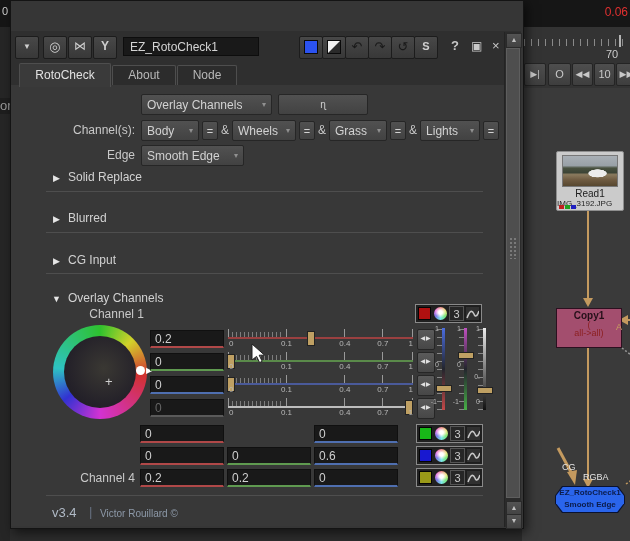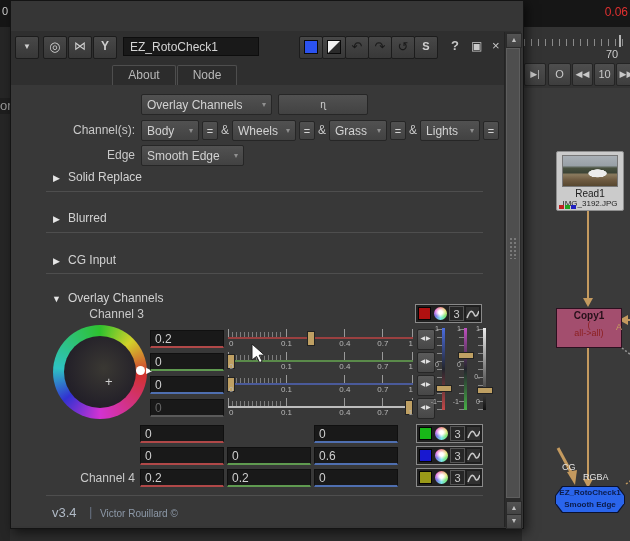--- a/index.html
+++ b/index.html
@@ -18,21 +18,21 @@
   .rulerlabel{left:84px;top:21px;font-size:11px;color:#ccc;}
   .tbtn{position:absolute;top:36px;height:21px;background:linear-gradient(#4e4e4e,#3e3e3e);border:1px solid #242424;
         border-radius:2px;color:#c8c8c8;text-align:center;line-height:20px;font-size:9px;}
   .ngraph{left:522px;top:88px;width:108px;height:453px;background:#3a3a3a;}
   .readnode{left:34px;top:63px;width:66px;height:58px;background:#cbcbcb;border:1px solid #8e8e8e;border-radius:2px;}
   .thumb{left:5px;top:3px;width:54px;height:30px;border:1px solid #777;
     background:
       radial-gradient(ellipse 16px 7px at 64% 58%, #ececec 55%, rgba(0,0,0,0) 60%),
       linear-gradient(180deg,#a9afb5 0%,#99a1a7 32%,#49513f 40%,#3c4436 55%,#8a7a5e 62%,#6e5a40 80%,#57472f 100%);}
   .readname{left:0;top:36px;width:100%;text-align:center;font-size:10px;color:#1c1c1c;}
-  .readfile{left:0;top:47px;width:100%;text-align:center;font-size:8px;color:#232323;letter-spacing:0;}
+  .readfile{left:0;top:47px;width:100%;font-size:8px;color:#232323;letter-spacing:0;}
   .chip{position:absolute;bottom:1px;width:5px;height:4px;}
   .copynode{left:34px;top:220px;width:64px;height:38px;background:#a34e6e;border:1px solid #2c1020;}
   .copyname{width:100%;text-align:center;font-size:10px;color:#26101a;font-weight:bold;margin-top:1px;}
   .copyl2{width:100%;text-align:center;font-size:9px;color:#8c1f1f;line-height:8px;}
   .rotonode{left:33px;top:398px;width:70px;height:27px;
     background:#0a1230;clip-path:polygon(10% 0,90% 0,100% 35%,100% 65%,90% 100%,10% 100%,0 65%,0 35%);}
   .rotoinner{position:absolute;left:1px;top:1px;right:1px;bottom:1px;background:#2a65ec;
     clip-path:polygon(10% 0,90% 0,100% 35%,100% 65%,90% 100%,10% 100%,0 65%,0 35%);}
   .rotol{width:100%;text-align:center;font-size:8px;font-weight:bold;color:#0b1c4a;line-height:12px;}
   .nglabel{position:absolute;font-size:9px;color:#e2e2e2;}
@@ -214,20 +214,21 @@
       <div class="ibtn dk" style="left:357px;">↷</div>
       <div class="ibtn dk" style="left:380px;">↺</div>
       <div class="ibtn" style="left:403px;font-weight:bold;">S</div>
       <div class="abs" style="left:440px;top:7px;font-size:13px;color:#c8c8c8;font-weight:bold;">?</div>
       <div class="abs" style="left:460px;top:8px;font-size:12px;color:#c8c8c8;">▣</div>
       <div class="abs" style="left:481px;top:7px;font-size:13px;color:#c8c8c8;">×</div>
     </div>
 
     <div class="abs ptabs">
       <div class="abs tabline"></div>
+      <div class="tab tabactive" style="left:8px;width:90px;">RotoCheck</div>
       <div class="tab" style="left:101px;width:62px;">About</div>
       <div class="tab" style="left:166px;width:58px;">Node</div>
     </div>
 
     <div class="abs pbody">
 
       <span class="lab blab" style="left:0;top:12px;width:124px;">Method</span>
       <div class="dd" style="left:130px;top:9px;width:131px;">
         <span>Overlay Channels</span>
         <span class="caret">▾</span>
@@ -277,21 +278,21 @@
       <span class="sect" style="left:57px;top:126px;">Blurred</span>
       <div class="divider" style="left:35px;top:147px;width:437px;"></div>
 
       <span class="smark" style="left:42px;top:171px;">▶</span>
       <span class="sect" style="left:57px;top:168px;">CG Input</span>
       <div class="divider" style="left:35px;top:188px;width:437px;"></div>
 
       <span class="smark" style="left:41px;top:209px;">▼</span>
       <span class="sect" style="left:57px;top:206px;">Overlay Channels</span>
 
-      <span class="lab" style="left:0;top:222px;width:133px;">Channel 3</span>
+      <span class="lab" style="left:0;top:222px;width:133px;">Channel 1</span>
       <div class="bgrp" style="left:404px;top:219px;">
         <div class="cell">
             <span class="sw sw1"></span>
           </div>
         <div class="cell">
             <span class="wico"></span>
           </div>
         <div class="cell cnt">3</div>
         <div class="cell crv">
           <svg width="14" height="12">

